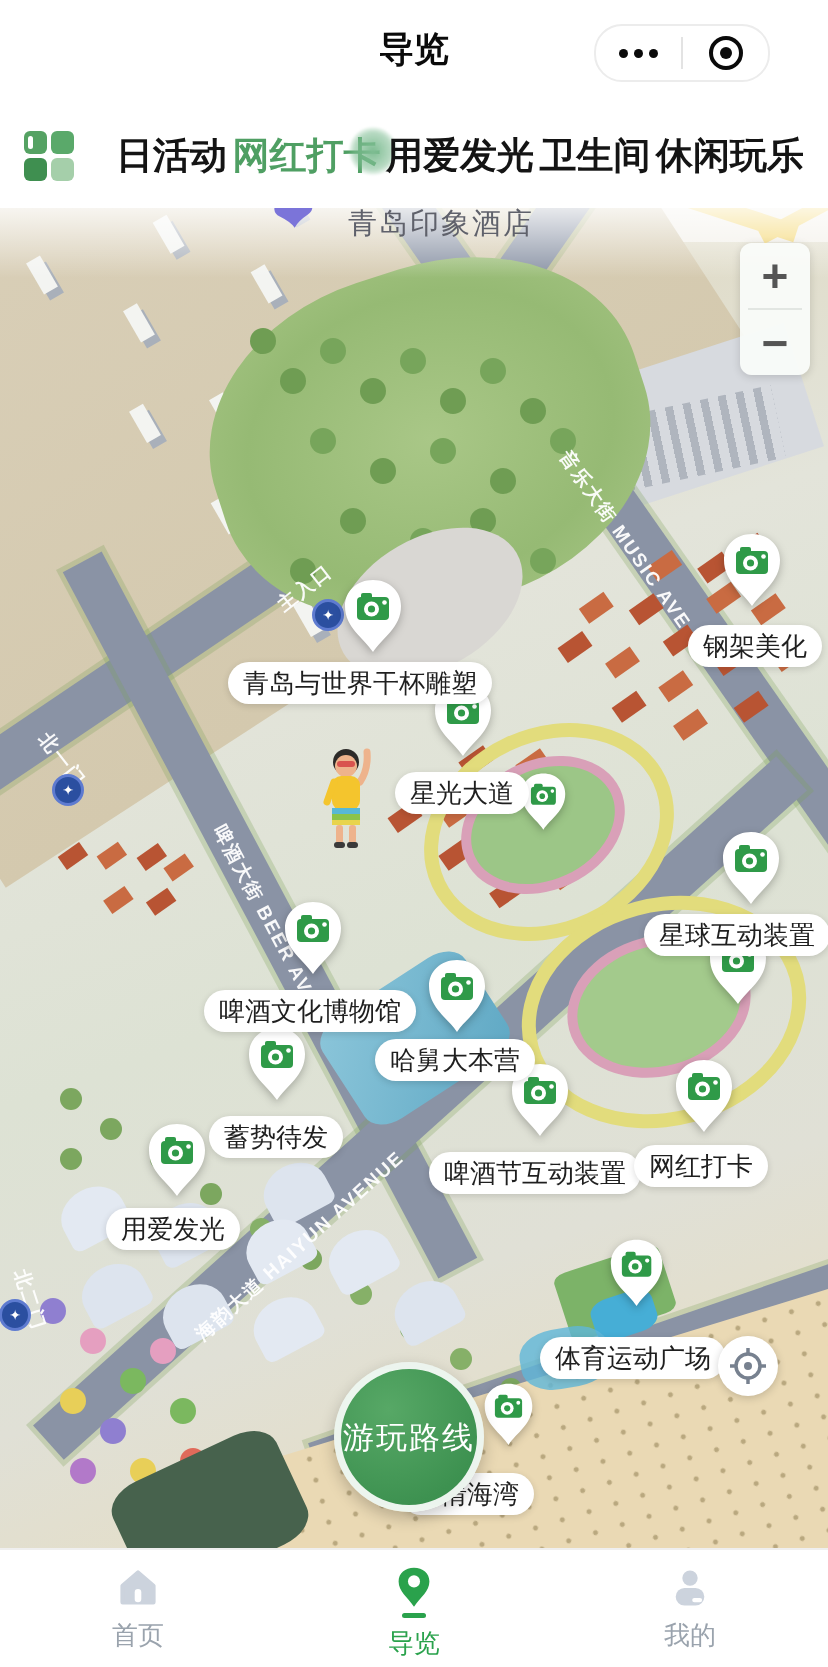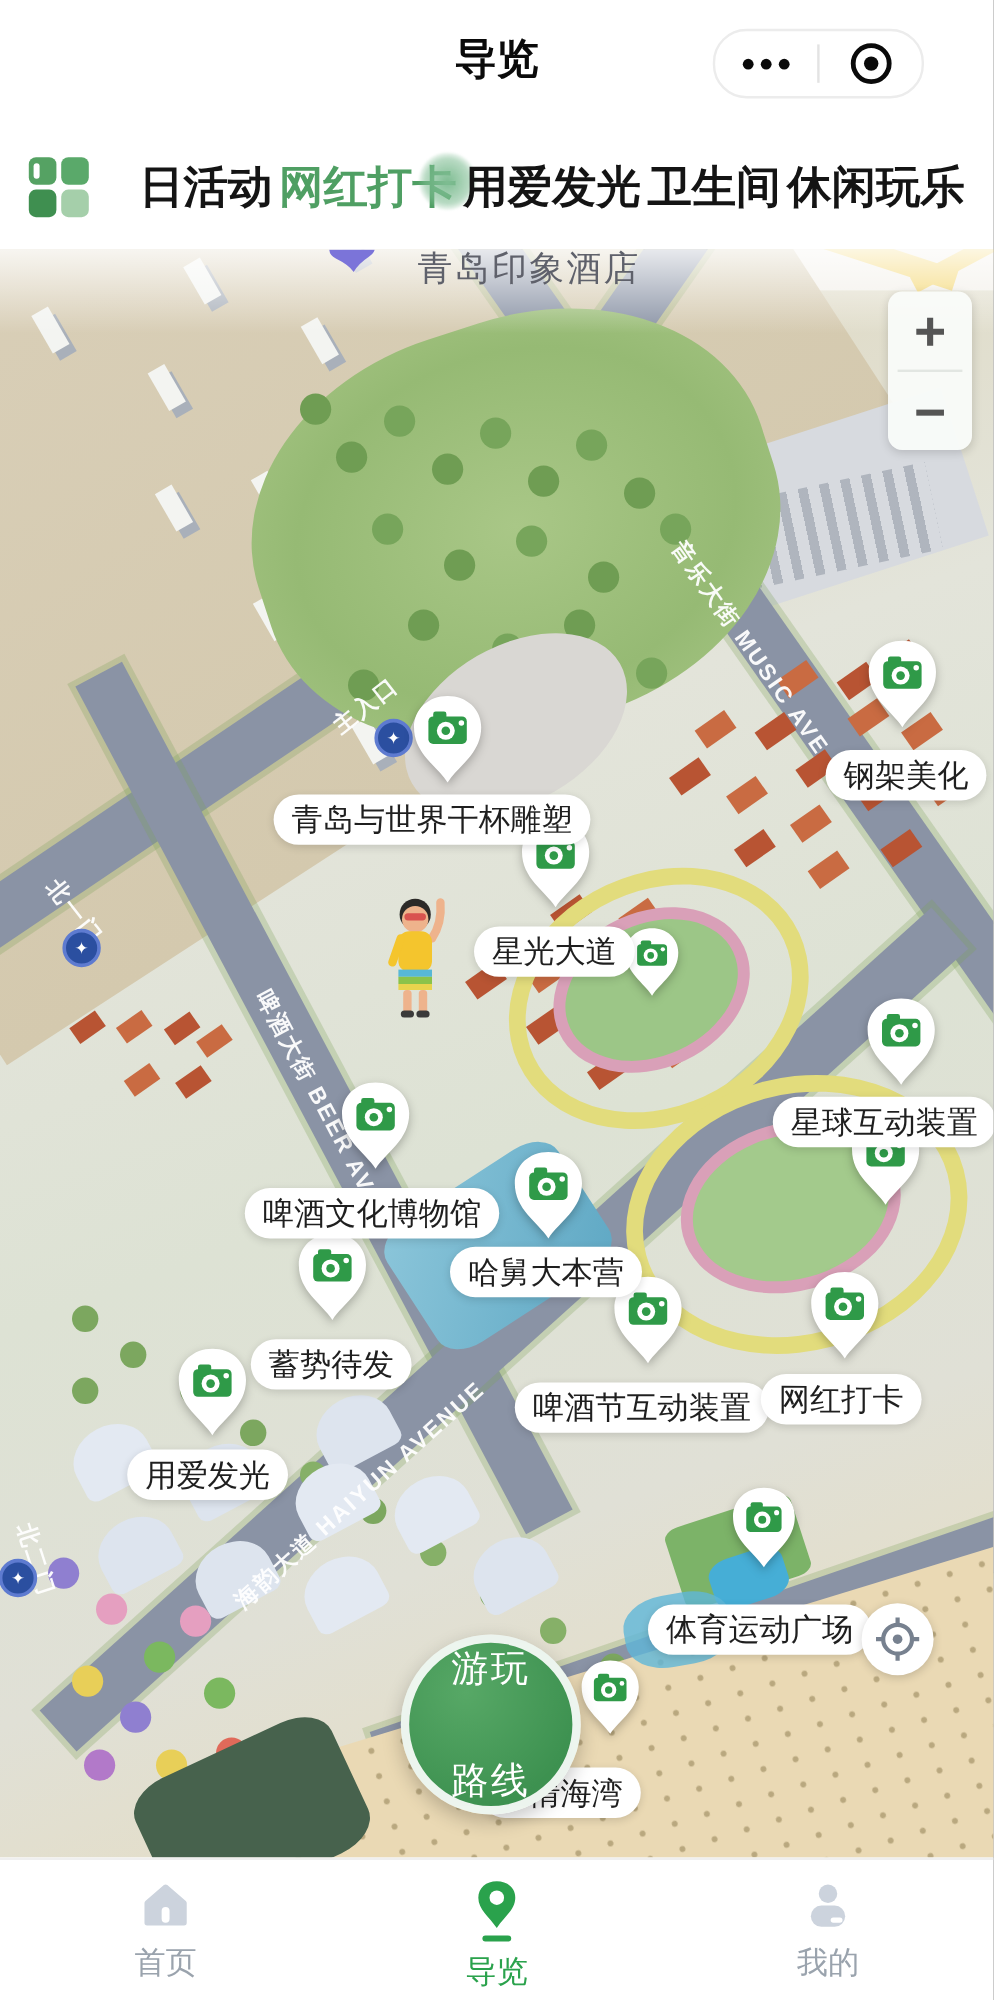--- a/index.html
+++ b/index.html
@@ -49,21 +49,21 @@
     box-shadow:0 2px 7px rgba(0,0,0,.14);pointer-events:auto;cursor:pointer;}
   .avatar{position:absolute;pointer-events:none;}
 
   
   .zoom-panel{position:absolute;left:740px;top:243px;width:70px;height:132px;border-radius:12px;z-index:6;
     background:rgba(250,252,250,.93);box-shadow:0 2px 8px rgba(0,0,0,.15);display:flex;flex-direction:column;}
   .zoom-btn{flex:1;display:flex;align-items:center;justify-content:center;font-size:46px;font-weight:700;color:#555;cursor:pointer;}
   .zoom-sep{height:2px;background:#e2e6e2;margin:0 8px;}
   .route-btn{position:absolute;left:334px;top:1362px;width:150px;height:150px;border-radius:50%;z-index:6;cursor:pointer;
     background:radial-gradient(circle at 35% 30%,#57a866,#3d9150 75%);border:7px solid rgba(255,255,255,.9);
-    box-sizing:border-box;box-shadow:0 6px 16px rgba(0,0,0,.22);display:flex;flex-direction:column;align-items:center;justify-content:space-between;}
+    box-sizing:border-box;box-shadow:0 6px 16px rgba(0,0,0,.22);display:flex;flex-direction:row;align-items:center;justify-content:center;}
   .route-btn span{color:#fff;font-size:31px;font-weight:500;line-height:43px;letter-spacing:2px;}
   .locate-btn{position:absolute;left:718px;top:1336px;width:60px;height:60px;border-radius:50%;background:#fff;z-index:6;
     box-shadow:0 2px 8px rgba(0,0,0,.18);display:flex;align-items:center;justify-content:center;cursor:pointer;}
 
   
   .nav-bar{position:absolute;left:0;top:1548px;width:828px;height:119px;background:#fff;border-top:2px solid #efefef;z-index:20;
     display:flex;}
   .nav-item{flex:1;display:flex;flex-direction:column;align-items:center;padding-top:12px;cursor:pointer;}
   .nav-ico{height:48px;display:flex;align-items:flex-end;justify-content:center;}
   .nav-label{margin-top:8px;font-size:26px;color:#9aa3ad;}

